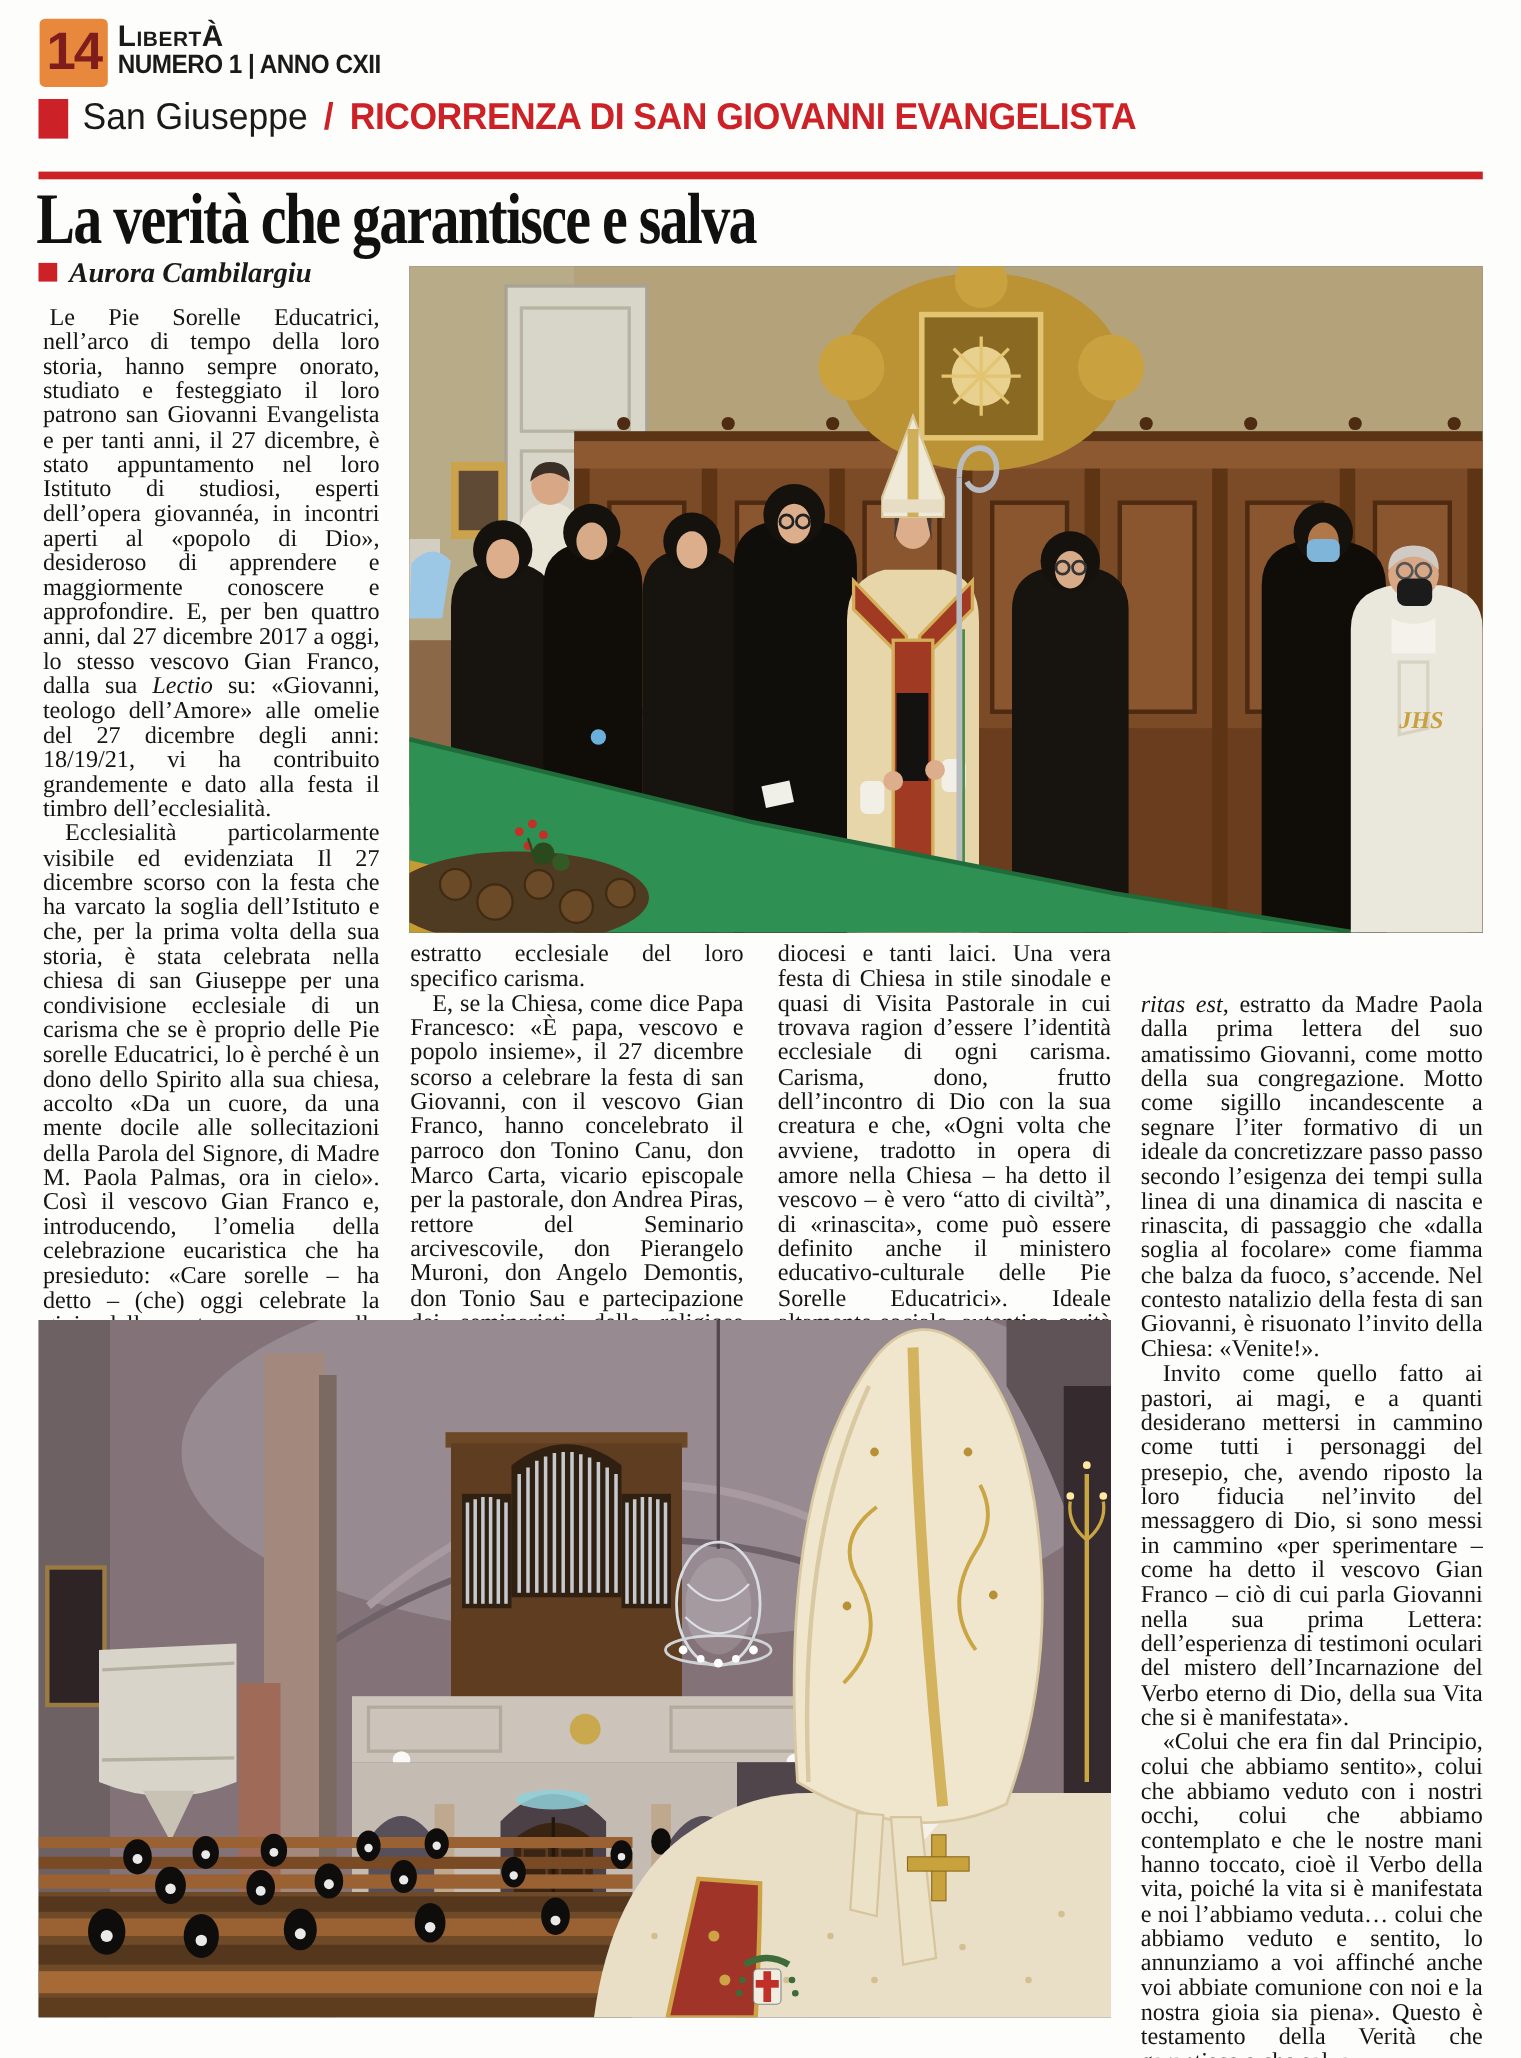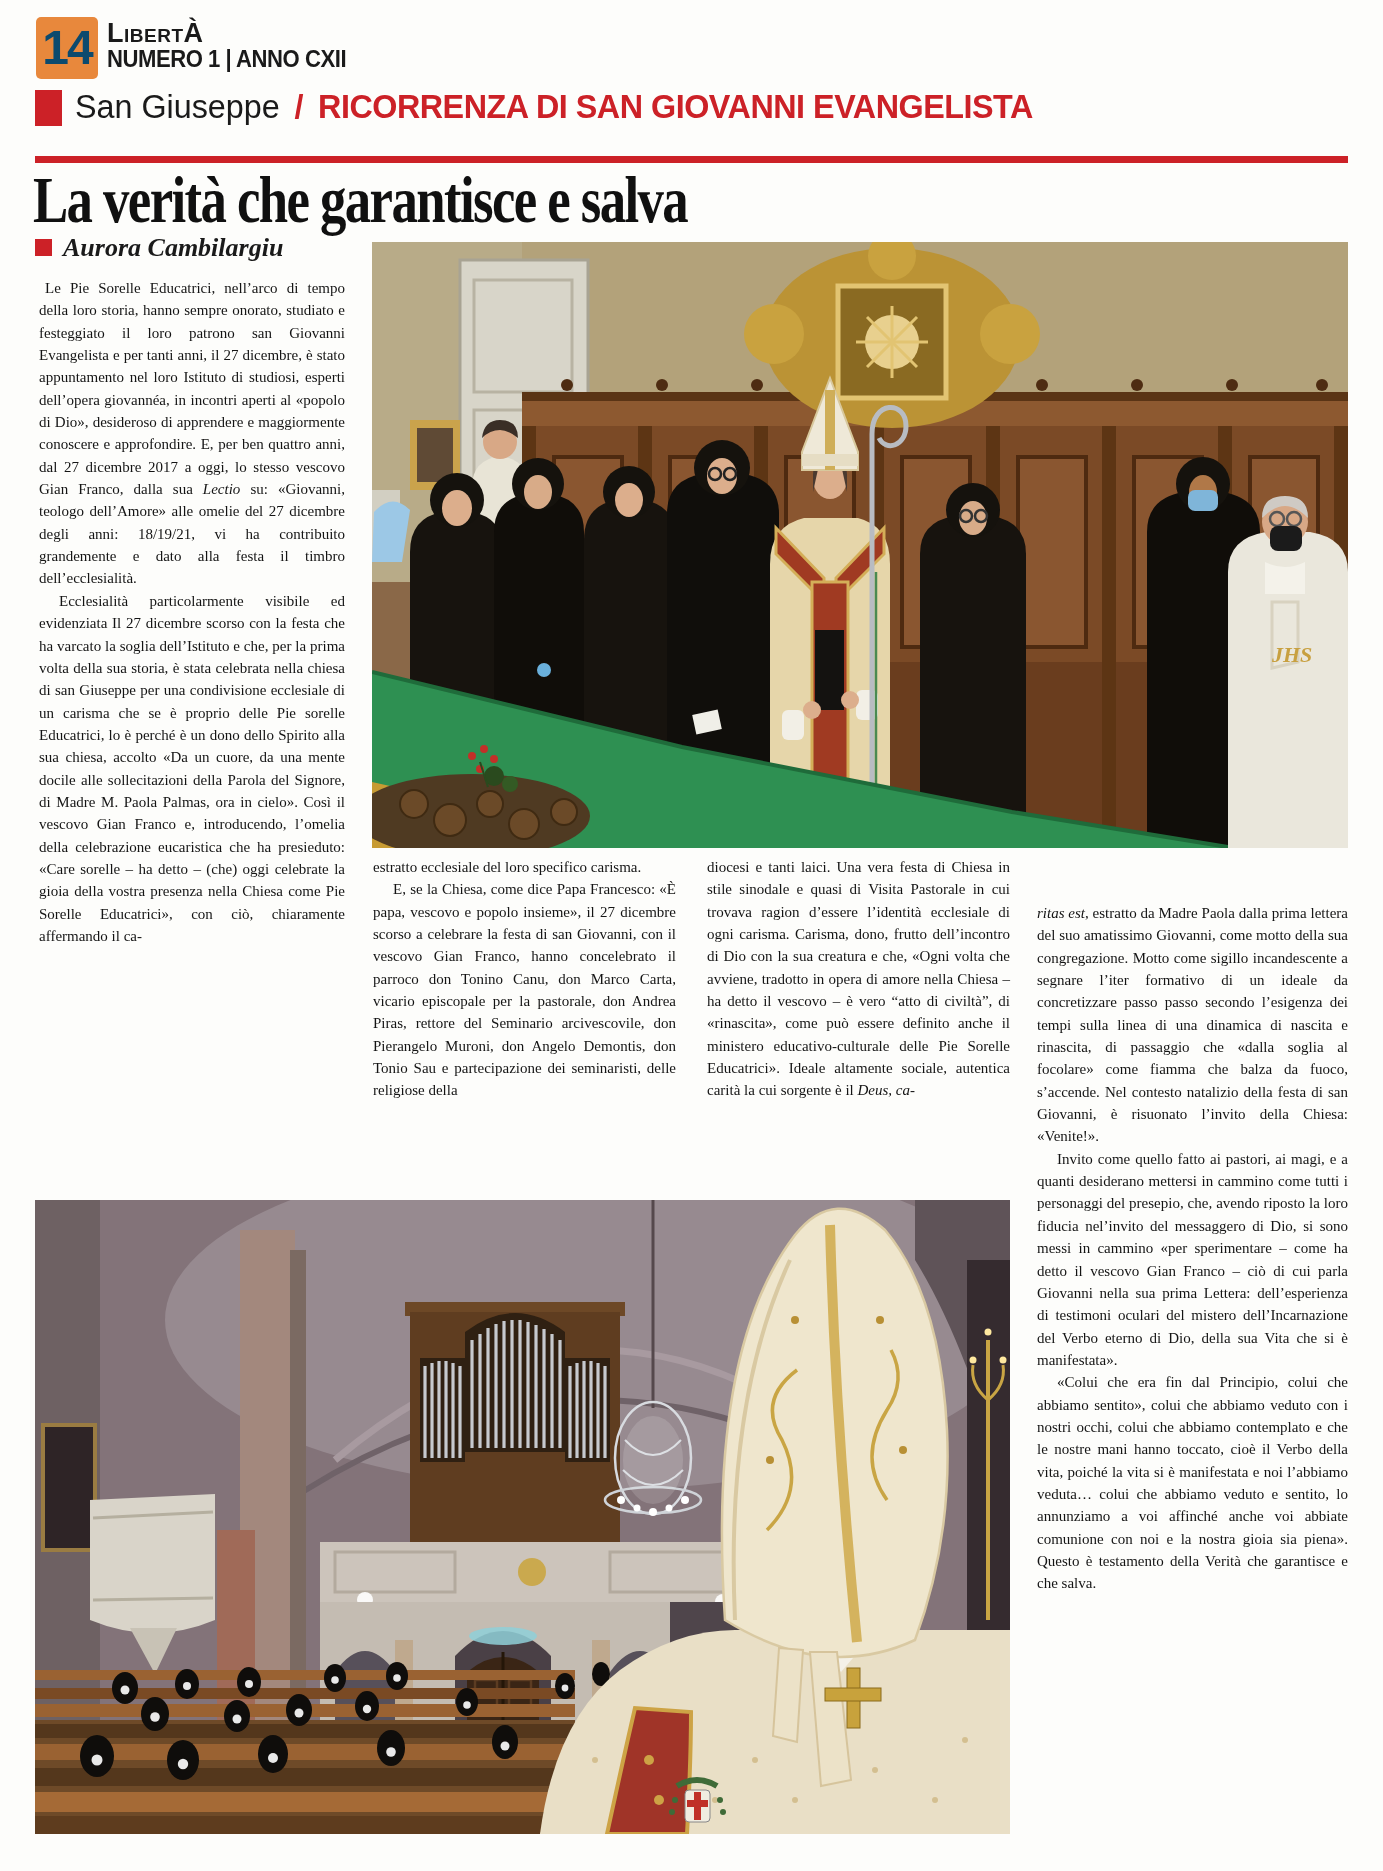--- a/index.html
+++ b/index.html
@@ -2,42 +2,42 @@
 <html lang="it"><head>
 <meta charset="utf-8">
 <style>
   html,body{margin:0;padding:0;background:#e8e8e8;}
   .page{position:relative;width:1383px;height:1871px;background:#fdfdfb;overflow:hidden;
         font-family:"Liberation Serif",serif;color:#141414;}
   .abs{position:absolute;}
   
   .pagenum-box{left:36px;top:17px;width:62px;height:62px;background:#e8883c;border-radius:5px;
     display:flex;align-items:center;justify-content:center;}
-  .pagenum{font-family:"Liberation Sans",sans-serif;font-weight:bold;font-size:48px;color:#0c4a6e;
+  .pagenum{font-family:"Liberation Sans",sans-serif;font-weight:bold;font-size:48px;color:#7f1d1d;
     letter-spacing:-2px;line-height:1;}
   .logo{left:107px;top:18px;font-family:Liberation Sans, sans-serif;font-weight:bold;font-size:27px;
     font-variant:small-caps;letter-spacing:0.5px;color:#1a1a1a;}
   .issue{left:107px;top:45px;font-family:"Liberation Sans",sans-serif;font-weight:bold;font-size:24px;
     letter-spacing:-0.5px;color:#1a1a1a;transform:scaleX(0.92);transform-origin:left;}
   
   .kicker-square{left:35px;top:90px;width:27px;height:36px;background:#cc2127;}
   .kicker{left:75px;top:87px;font-family:"Liberation Sans",sans-serif;font-size:34px;white-space:nowrap;
     transform:scaleX(0.95);transform-origin:left;}
   .kicker .section{color:#1a1a1a;}
   .kicker .slash{color:#cc2127;font-weight:bold;padding:0 6px;}
   .kicker .title{color:#cc2127;font-weight:bold;letter-spacing:-0.5px;}
   .red-rule{left:35px;top:156px;width:1313px;height:7px;background:#cc2127;}
   
   .headline{left:33px;top:162px;font-family:"Liberation Serif",serif;font-weight:bold;font-size:66px;
     letter-spacing:-2px;color:#101010;transform:scaleX(0.80);transform-origin:left;white-space:nowrap;}
   
   .byline-square{left:35px;top:239px;width:17px;height:17px;background:#cc2127;}
   .byline{left:63px;top:233px;font-weight:bold;font-style:italic;font-size:26px;color:#1a1a1a;}
   
-  .col{text-align:justify;font-size:15px;line-height:22.35px;hyphens:auto;-webkit-hyphens:auto;}
+  .col{text-align:justify;font-size:22px;line-height:22.35px;hyphens:auto;-webkit-hyphens:auto;}
   .col p{margin:0;}
   .col p.ind{text-indent:20px;}
   .col p.ind-sm{text-indent:6px;}
   .col1{left:39px;top:277px;width:306px;}
   .col2{left:373px;top:856px;width:303px;}
   .col3{left:707px;top:856px;width:303px;}
   .col4{left:1037px;top:902px;width:311px;}
   
   .photo{overflow:hidden;background:#777;text-align:center;}
   .photo-top{left:372px;top:242px;width:976px;height:606px;}

